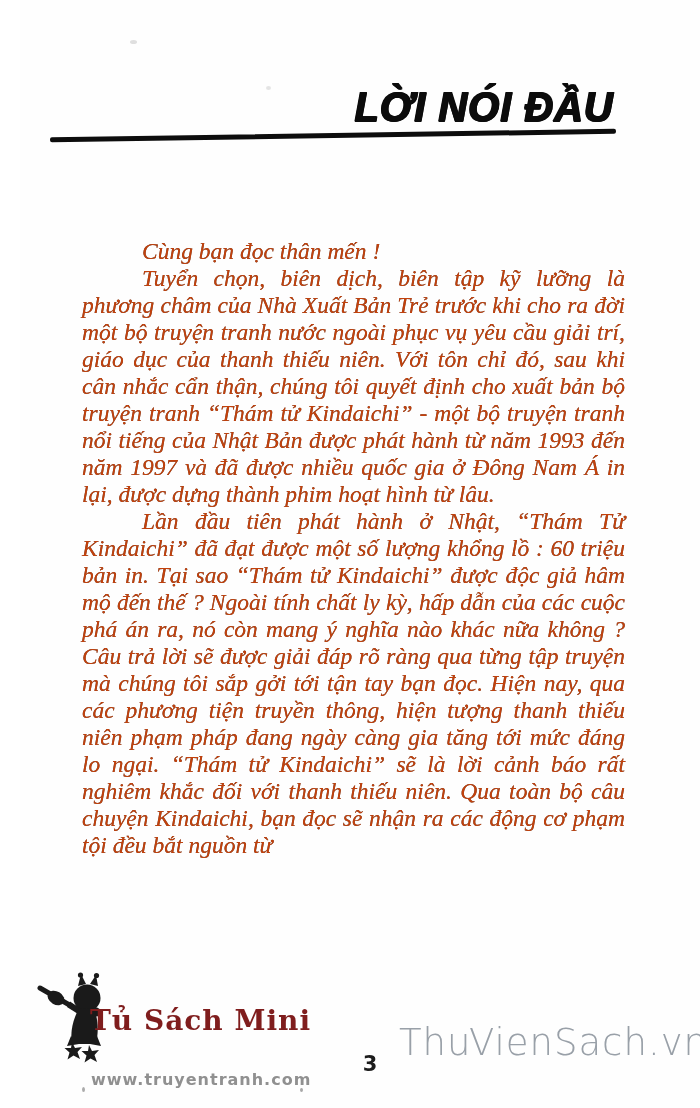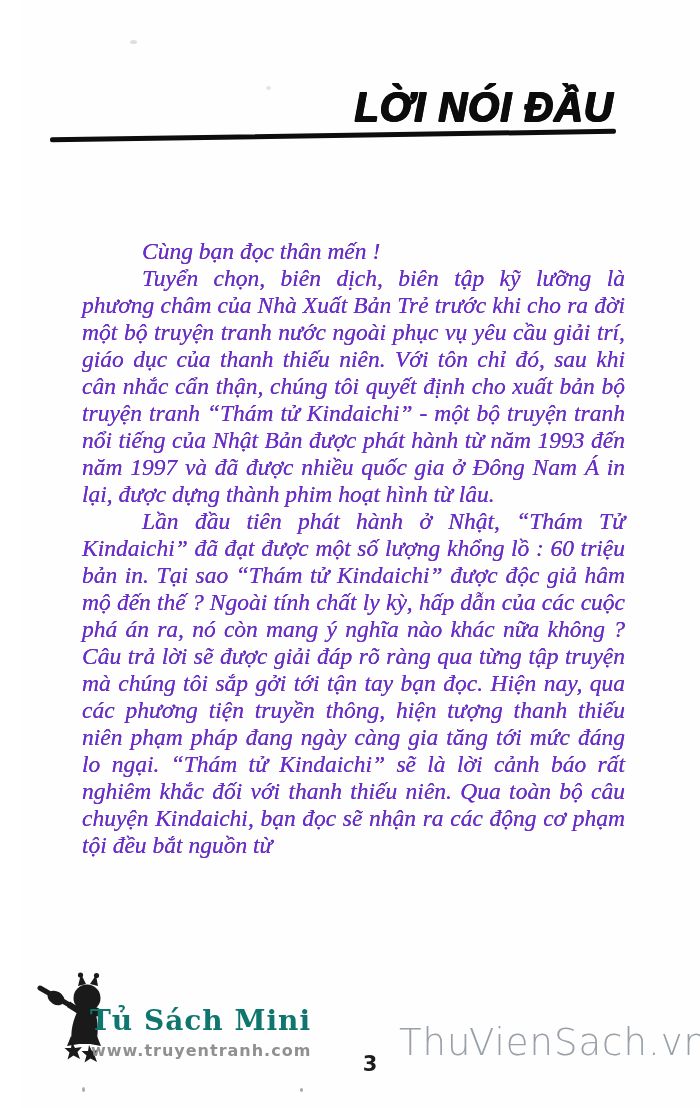--- a/index.html
+++ b/index.html
@@ -47,44 +47,44 @@
   
   .body-text {
     position: absolute;
     left: 62px; top: 238px;
     width: 543px;
     font-family: "Liberation Serif", serif;
     font-style: italic;
     font-weight: 500;
     font-size: 23.5px;
     line-height: 27px;
-    color: #6d28d9;
+    color: #c2410c;
     text-align: justify;
     text-shadow: 0 0 0.6px rgba(20,20,20,0.75);
   }
   .body-text p { margin: 0; text-indent: 60px; }
 
   
   .mascot {
     position: absolute;
     left: 14px; top: 972px;
   }
   .publisher-name {
     position: absolute;
     left: 70px; top: 1004px;
     font-family: "DejaVu Serif", serif;
     font-weight: bold;
     font-size: 28px;
     letter-spacing: 1px;
-    color: #0f766e;
+    color: #7f1d1d;
     white-space: nowrap;
   }
   .publisher-url {
     position: absolute;
-    left: 71px; top: 1041px;
+    left: 71px; top: 1070px;
     font-family: "DejaVu Sans", sans-serif;
     font-weight: bold;
     font-size: 16px;
     letter-spacing: 1px;
     color: var(--url_gray, #909090);
     white-space: nowrap;
   }
   .page-number {
     position: absolute;
     left: 0; top: 1052px;

